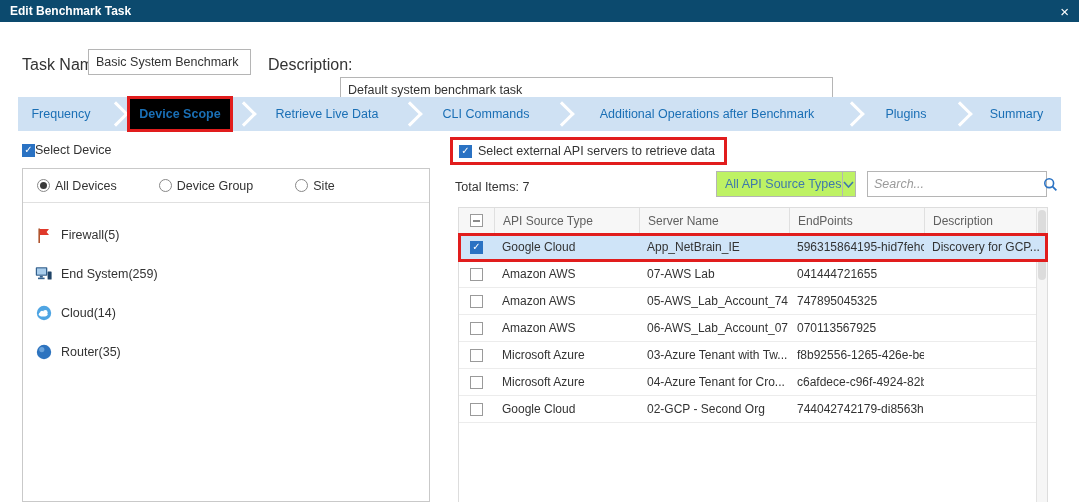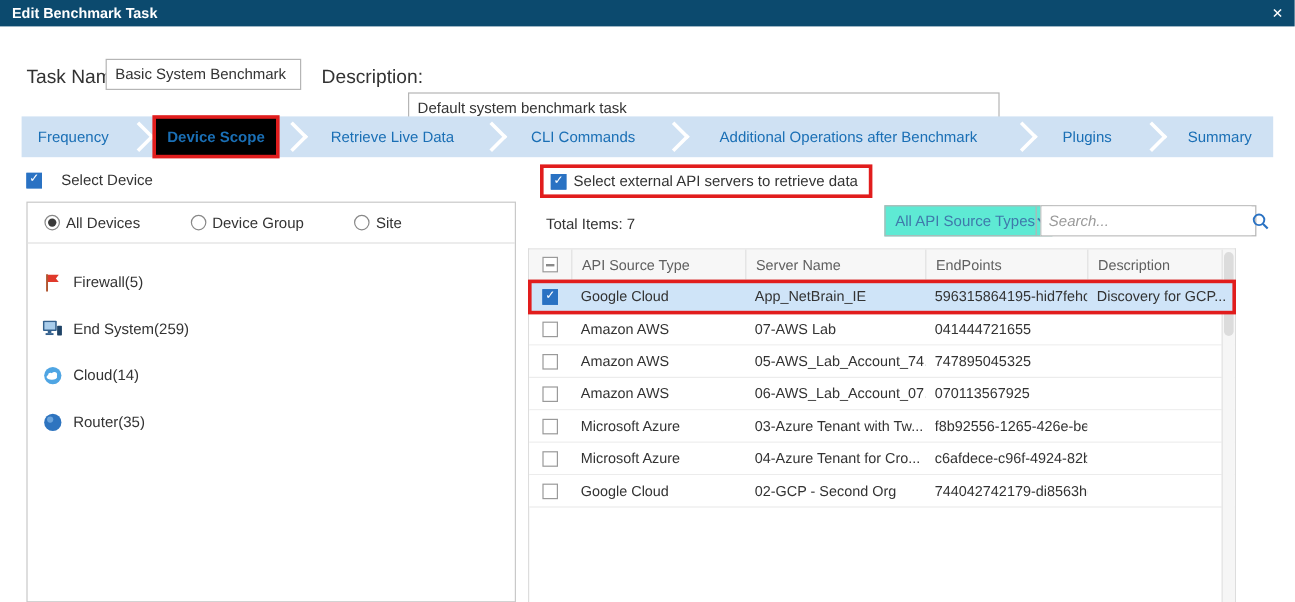--- a/index.html
+++ b/index.html
@@ -63,21 +63,21 @@
     width:13px; height:13px; border:1px solid #888; border-radius:50%;
     background:#fff; position:relative; flex:none;
   }
   .radio.selected .radio-dot::after {
     content:''; position:absolute; left:2px; top:2px; right:2px; bottom:2px;
     background:#3a3a3a; border-radius:50%;
   }
   
   .select-device {
     position:absolute; left:22px; top:143px; display:flex; align-items:center;
-    gap:16px; font-size:12.5px;
+    gap:0; font-size:12.5px;
   }
   .panel {
     position:absolute; left:22px; top:168px; width:408px; height:334px;
     border:1px solid #c9c9c9; background:#fff;
   }
   .radio-row {
     height:34px; border-bottom:1px solid #e0e0e0; display:flex;
     align-items:center; padding-left:14px; gap:42px;
   }
   .device-list { padding:20px 0 0 12px; }
@@ -87,43 +87,43 @@
   }
   .dicon { width:17px; height:17px; display:inline-flex; align-items:center; justify-content:center; flex:none; }
   
   .api-check {
     position:absolute; left:450px; top:137px; display:flex; align-items:center;
     gap:6px; font-size:12.5px; border:3px solid #e11d1d; padding:4px 9px 4px 6px;
     background:#fff;
   }
   .total-items { position:absolute; left:455px; top:180px; font-size:12.5px;text-align:right; }
   .dropdown {
-    position:absolute; left:737px; top:171px; width:140px; height:26px;
-    border:1px solid #b5b5b5; display:flex; align-items:center; background:#5eead4;
+    position:absolute; left:716px; top:171px; width:140px; height:26px;
+    border:1px solid #b5b5b5; display:flex; align-items:center; background:#bef264;
     font-size:12.5px; color:#3f79ab; cursor:pointer;
   }
   .dd-text { padding-left:8px; flex:1; white-space:nowrap; }
   .dd-arrow {
     width:24px; height:100%; border-left:1px solid #b5b5b5;
     display:flex; align-items:center; justify-content:center;
   }
   .search {
     position:absolute; left:867px; top:171px; width:180px; height:26px;
     border:1px solid #b5b5b5; display:flex; align-items:center; background:#fff;
   }
   .search input {
     flex:1; border:none; outline:none; height:100%; padding:0 6px;
     font-family:"Liberation Sans", sans-serif; font-size:12.5px; font-style:italic;
     color:#444;
   }
   .search input::placeholder { color:#9a9a9a; font-style:italic; }
   .search-icon { width:24px; display:flex; align-items:center; justify-content:center; cursor:pointer; }
   
   .table {
-    position:absolute; left:440px; top:207px; width:590px; height:295px;
+    position:absolute; left:458px; top:207px; width:590px; height:295px;
     border:1px solid #ddd; border-bottom:none; background:#fff;
   }
   .thead {
     display:grid; grid-template-columns:35px 145px 150px 135px 1fr;
     height:26px; background:#f7f7f7; border-bottom:1px solid #ddd;
   }
   .th {
     display:flex; align-items:center; font-size:12px; color:#606060;
     padding-left:8px; border-left:1px solid #e0e0e0; cursor:pointer;
     white-space:nowrap; overflow:hidden;

